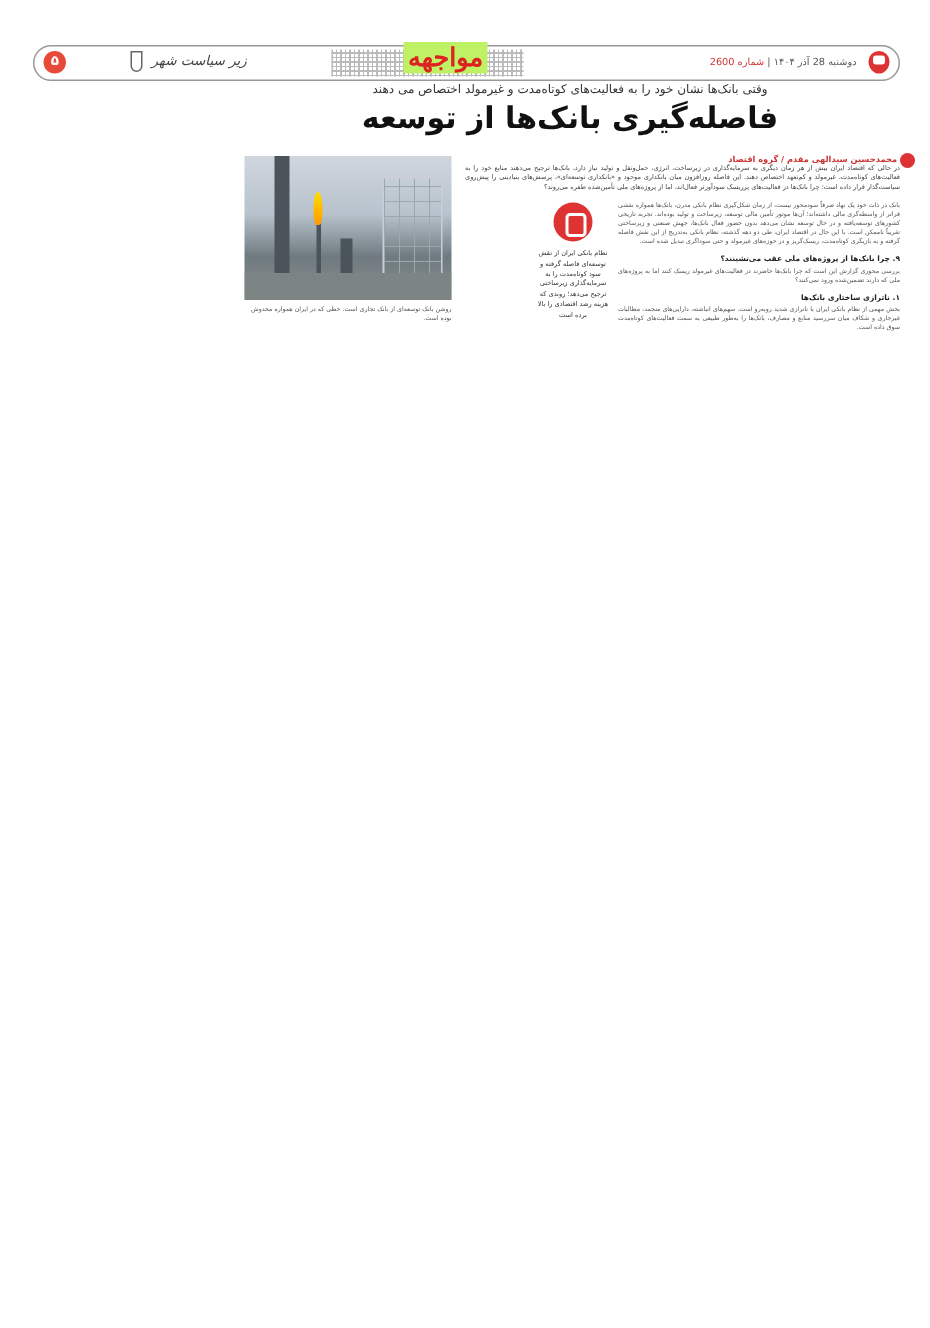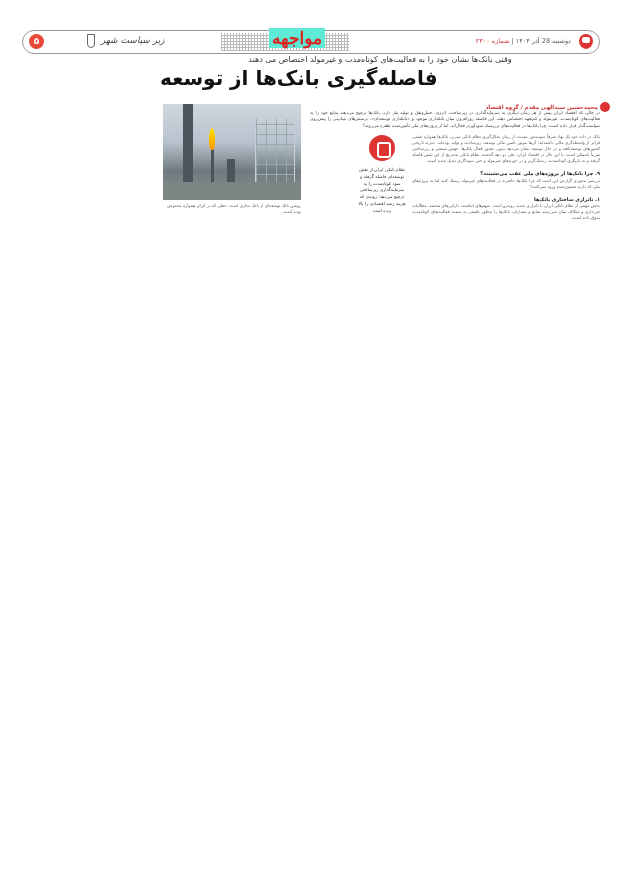--- a/index.html
+++ b/index.html
@@ -3,27 +3,27 @@
 <meta charset="utf-8">
 <style>
 *{box-sizing:border-box;margin:0;padding:0}
 html,body{width:620px;height:885px;background:#fff;overflow:hidden}
 body{font-family:"DejaVu Sans",sans-serif;color:#333;position:relative;direction:rtl}
 .header{position:absolute;left:22px;top:30px;width:578px;height:24px;border:1.5px solid #999;border-radius:12px;background:#fff}
 .hdr-num{position:absolute;left:6px;top:3px;width:15px;height:15px;border-radius:50%;background:#e84a3a;color:#fff;font-size:9px;font-weight:bold;text-align:center;line-height:15px}
 .hdr-sec{position:absolute;left:26px;top:4px;font-family:"DejaVu Serif",serif;font-size:9px;color:#444;font-style:italic}
 .hdr-sec-icon{position:absolute;left:64px;top:3px;width:8px;height:14px;border:1px solid #666;border-radius:0 0 4px 4px}
 .hdr-logo-band{position:absolute;left:198px;top:2px;width:128px;height:18px;background-image:repeating-linear-gradient(0deg,#bbb 0 1px,transparent 1px 3px),repeating-linear-gradient(90deg,#bbb 0 1px,transparent 1px 3px)}
-.hdr-logo{position:absolute;left:246px;top:-3px;font-family:"DejaVu Serif",serif;font-size:17px;font-weight:bold;color:#d22;background:#5eead4;padding:0 3px}
+.hdr-logo{position:absolute;left:246px;top:-3px;font-family:"DejaVu Serif",serif;font-size:17px;font-weight:bold;color:#d22;background:#bef264;padding:0 3px}
 .hdr-date{position:absolute;right:28px;top:6px;font-size:6.5px;color:#555}
 .hdr-date .issue{color:#c33}
 .hdr-pin{position:absolute;right:6px;top:3px;width:14px;height:15px;background:#d33;border-radius:50% 50% 50% 50%/45% 45% 55% 55%}
 .hdr-pin:after{content:"";position:absolute;left:3px;top:3px;width:8px;height:6px;background:#fff;border-radius:2px}
 .kicker{position:absolute;left:160px;top:55px;width:440px;text-align:center;font-size:8px;color:#333}
-.headline{position:absolute;left:160px;top:66px;width:440px;text-align:left;font-size:20px;font-weight:bold;color:#111}
+.headline{position:absolute;left:160px;top:66px;width:440px;text-align:center;font-size:20px;font-weight:bold;color:#111}
 .byline{position:absolute;right:22px;top:104px;font-size:5.5px;color:#c33;font-weight:bold}
 .byline-icon{position:absolute;right:10px;top:102px;width:10px;height:10px;border-radius:50%;background:#d33}
 .lead{position:absolute;left:310px;top:110px;width:290px;font-size:4.4px;line-height:6.3px;color:#444;text-align:justify}
 .photo{position:absolute;left:163px;top:104px;width:138px;height:96px;background:linear-gradient(180deg,#cfd6de 0%,#b8c3cd 40%,#6f7a80 70%,#8a8f8c 100%);overflow:hidden}
 .photo .tower{position:absolute;background:#4a545a}
 .photo .flame{position:absolute;left:46px;top:24px;width:6px;height:22px;background:linear-gradient(180deg,#fd0,#f90);border-radius:50% 50% 40% 40%}
 .photo .struct{position:absolute;right:6px;top:14px;width:40px;height:78px;border:1px solid #ccd;background:repeating-linear-gradient(0deg,#9aa 0 1px,transparent 1px 10px),repeating-linear-gradient(90deg,#9aa 0 1px,transparent 1px 10px)}
 .caption{position:absolute;left:163px;top:203px;width:138px;font-size:4.2px;line-height:6px;color:#555}
 .col{position:absolute;font-size:4.2px;line-height:6.1px;color:#555;text-align:justify}
 .col h4{font-size:5px;font-weight:bold;color:#222;margin:6px 0 1px}
@@ -36,21 +36,21 @@
 </head>
 <body>
 
 <div class="header">
   <div class="hdr-num">۵</div>
   <div class="hdr-sec-icon"></div>
   <div class="hdr-sec" style="left:78px">زیر سیاست شهر</div>
   <div class="hdr-logo-band"></div>
   <div class="hdr-logo">مواجهه</div>
   <div class="hdr-date">
-    <span>دوشنبه 28 آذر ۱۴۰۴</span> | <span class="issue">شماره ۲۳۰۰</span>
+    <span>دوشنبه 28 آذر ۱۴۰۴</span> | <span class="issue">شماره 2600</span>
   </div>
   <div class="hdr-pin"></div>
 </div>
 
 <div class="kicker">وقتی بانک‌ها نشان خود را به فعالیت‌های کوتاه‌مدت و غیرمولد اختصاص می دهند</div>
 <div class="headline">فاصله‌گیری بانک‌ها از توسعه</div>
 <div class="byline-icon"></div>
 <div class="byline">محمدحسین سیدالهی مقدم / گروه اقتصاد</div>
 <div class="lead">در حالی که اقتصاد ایران بیش از هر زمان دیگری به سرمایه‌گذاری در زیرساخت، انرژی، حمل‌ونقل و تولید نیاز دارد، بانک‌ها ترجیح می‌دهند منابع خود را به فعالیت‌های کوتاه‌مدت، غیرمولد و کم‌تعهد اختصاص دهند. این فاصله روزافزون میان بانکداری موجود و «بانکداری توسعه‌ای»، پرسش‌های بنیادینی را پیش‌روی سیاست‌گذار قرار داده است: چرا بانک‌ها در فعالیت‌های پرریسک سودآورتر فعال‌اند، اما از پروژه‌های ملی تأمین‌شده طفره می‌روند؟</div>
 

